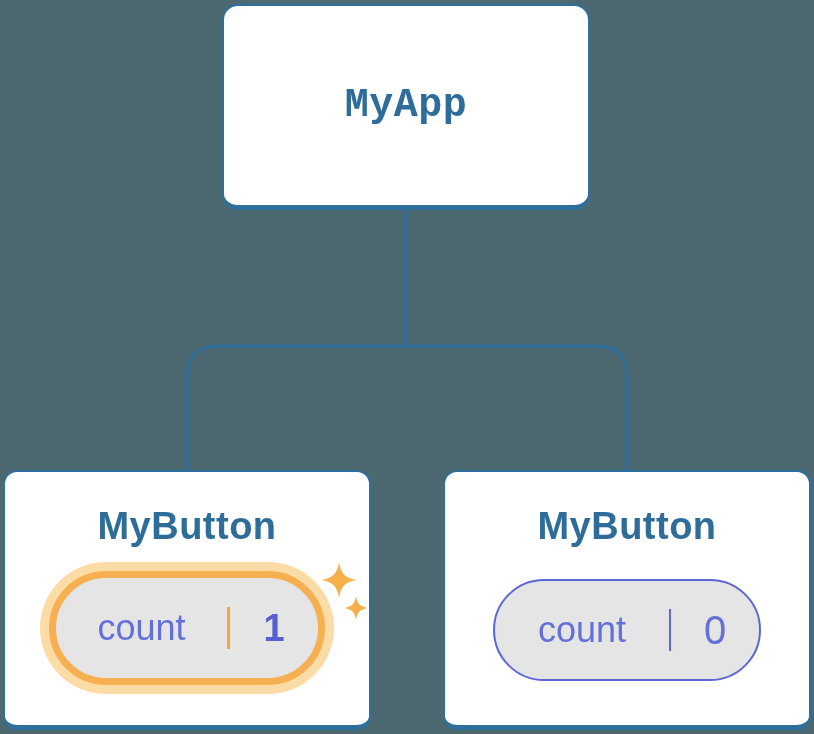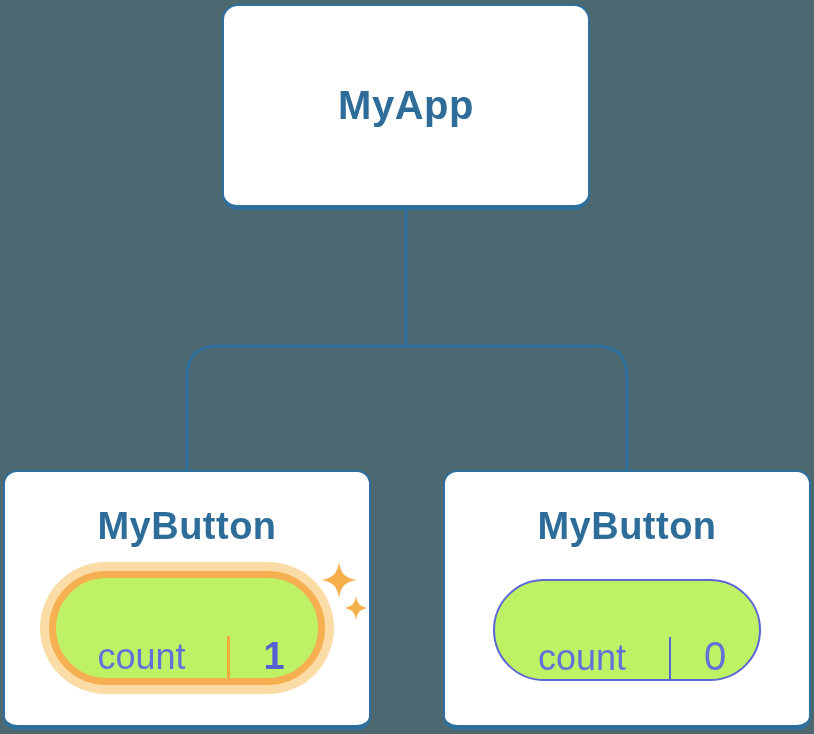--- a/index.html
+++ b/index.html
@@ -25,21 +25,21 @@
     position: absolute;
     background: #ffffff;
     border: 2px solid #2e6f9e;
     border-bottom-width: 5px;
     border-radius: 16px;
     box-sizing: border-box;
     text-align: center;
   }
   .card-root {
     left: 222px; top: 4px; width: 368px; height: 206px;
-    display: flex; align-items: center; justify-content: center;
+    display: flex; align-items: center; justify-content: center; font-family: Liberation Mono, monospace;
   }
   .card-child-left  { left: 3px;   top: 470px; width: 368px; height: 260px; border-radius: 14px; }
   .card-child-right { left: 443px; top: 470px; width: 368px; height: 260px; border-radius: 14px; }
 
   .node-title {
     color: #2e6d99;
     font-size: 40px;
     font-weight: 700;
     letter-spacing: 0.5px;
   }
@@ -47,23 +47,23 @@
   .card-child-right .node-title {
     display: block;
     margin-top: 31px;
     font-size: 38px;
     line-height: 46px;
   }
 
   .pill {
     box-sizing: border-box;
     display: flex;
-    align-items: flex-end;
+    align-items: center;
     margin: 0 auto;
-    background: #bef264;
+    background: #e5e5e5;
   }
   .pill .state-name, .pill .state-value {
     display: flex; align-items: center; justify-content: center;
   }
   .pill .state-name {
     color: #6470da;
     font-size: 36px;
   }
 
   

